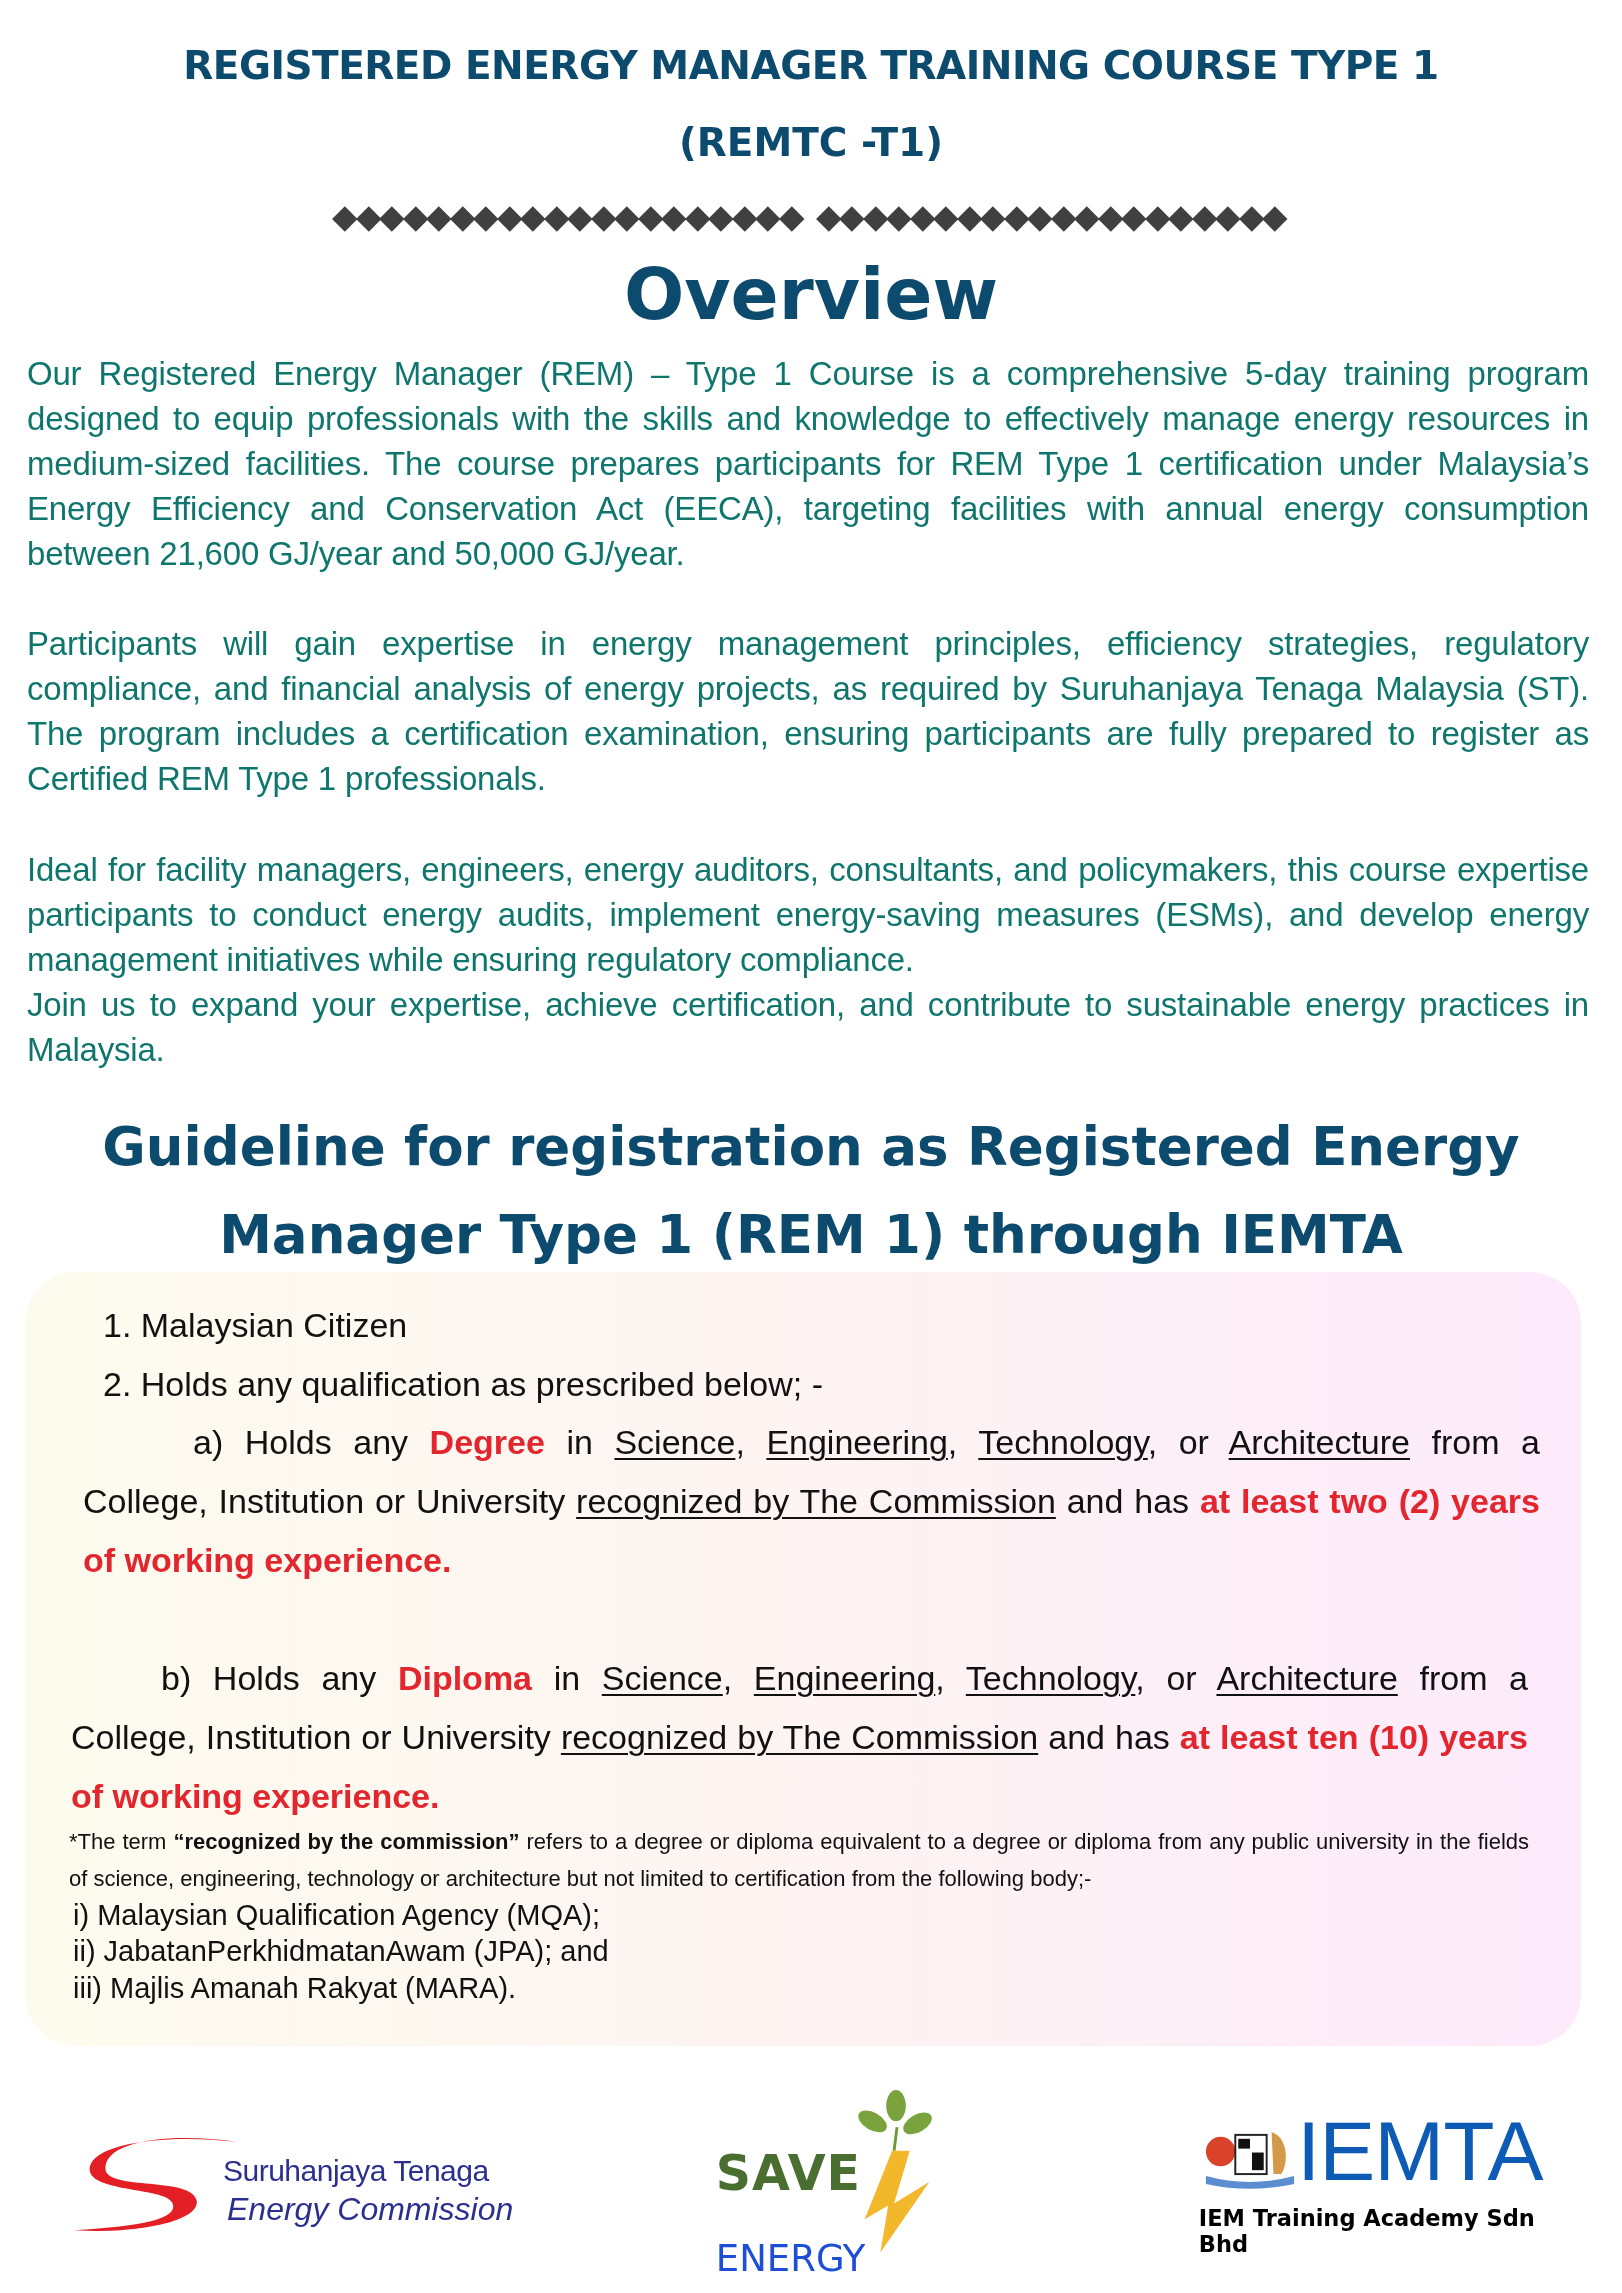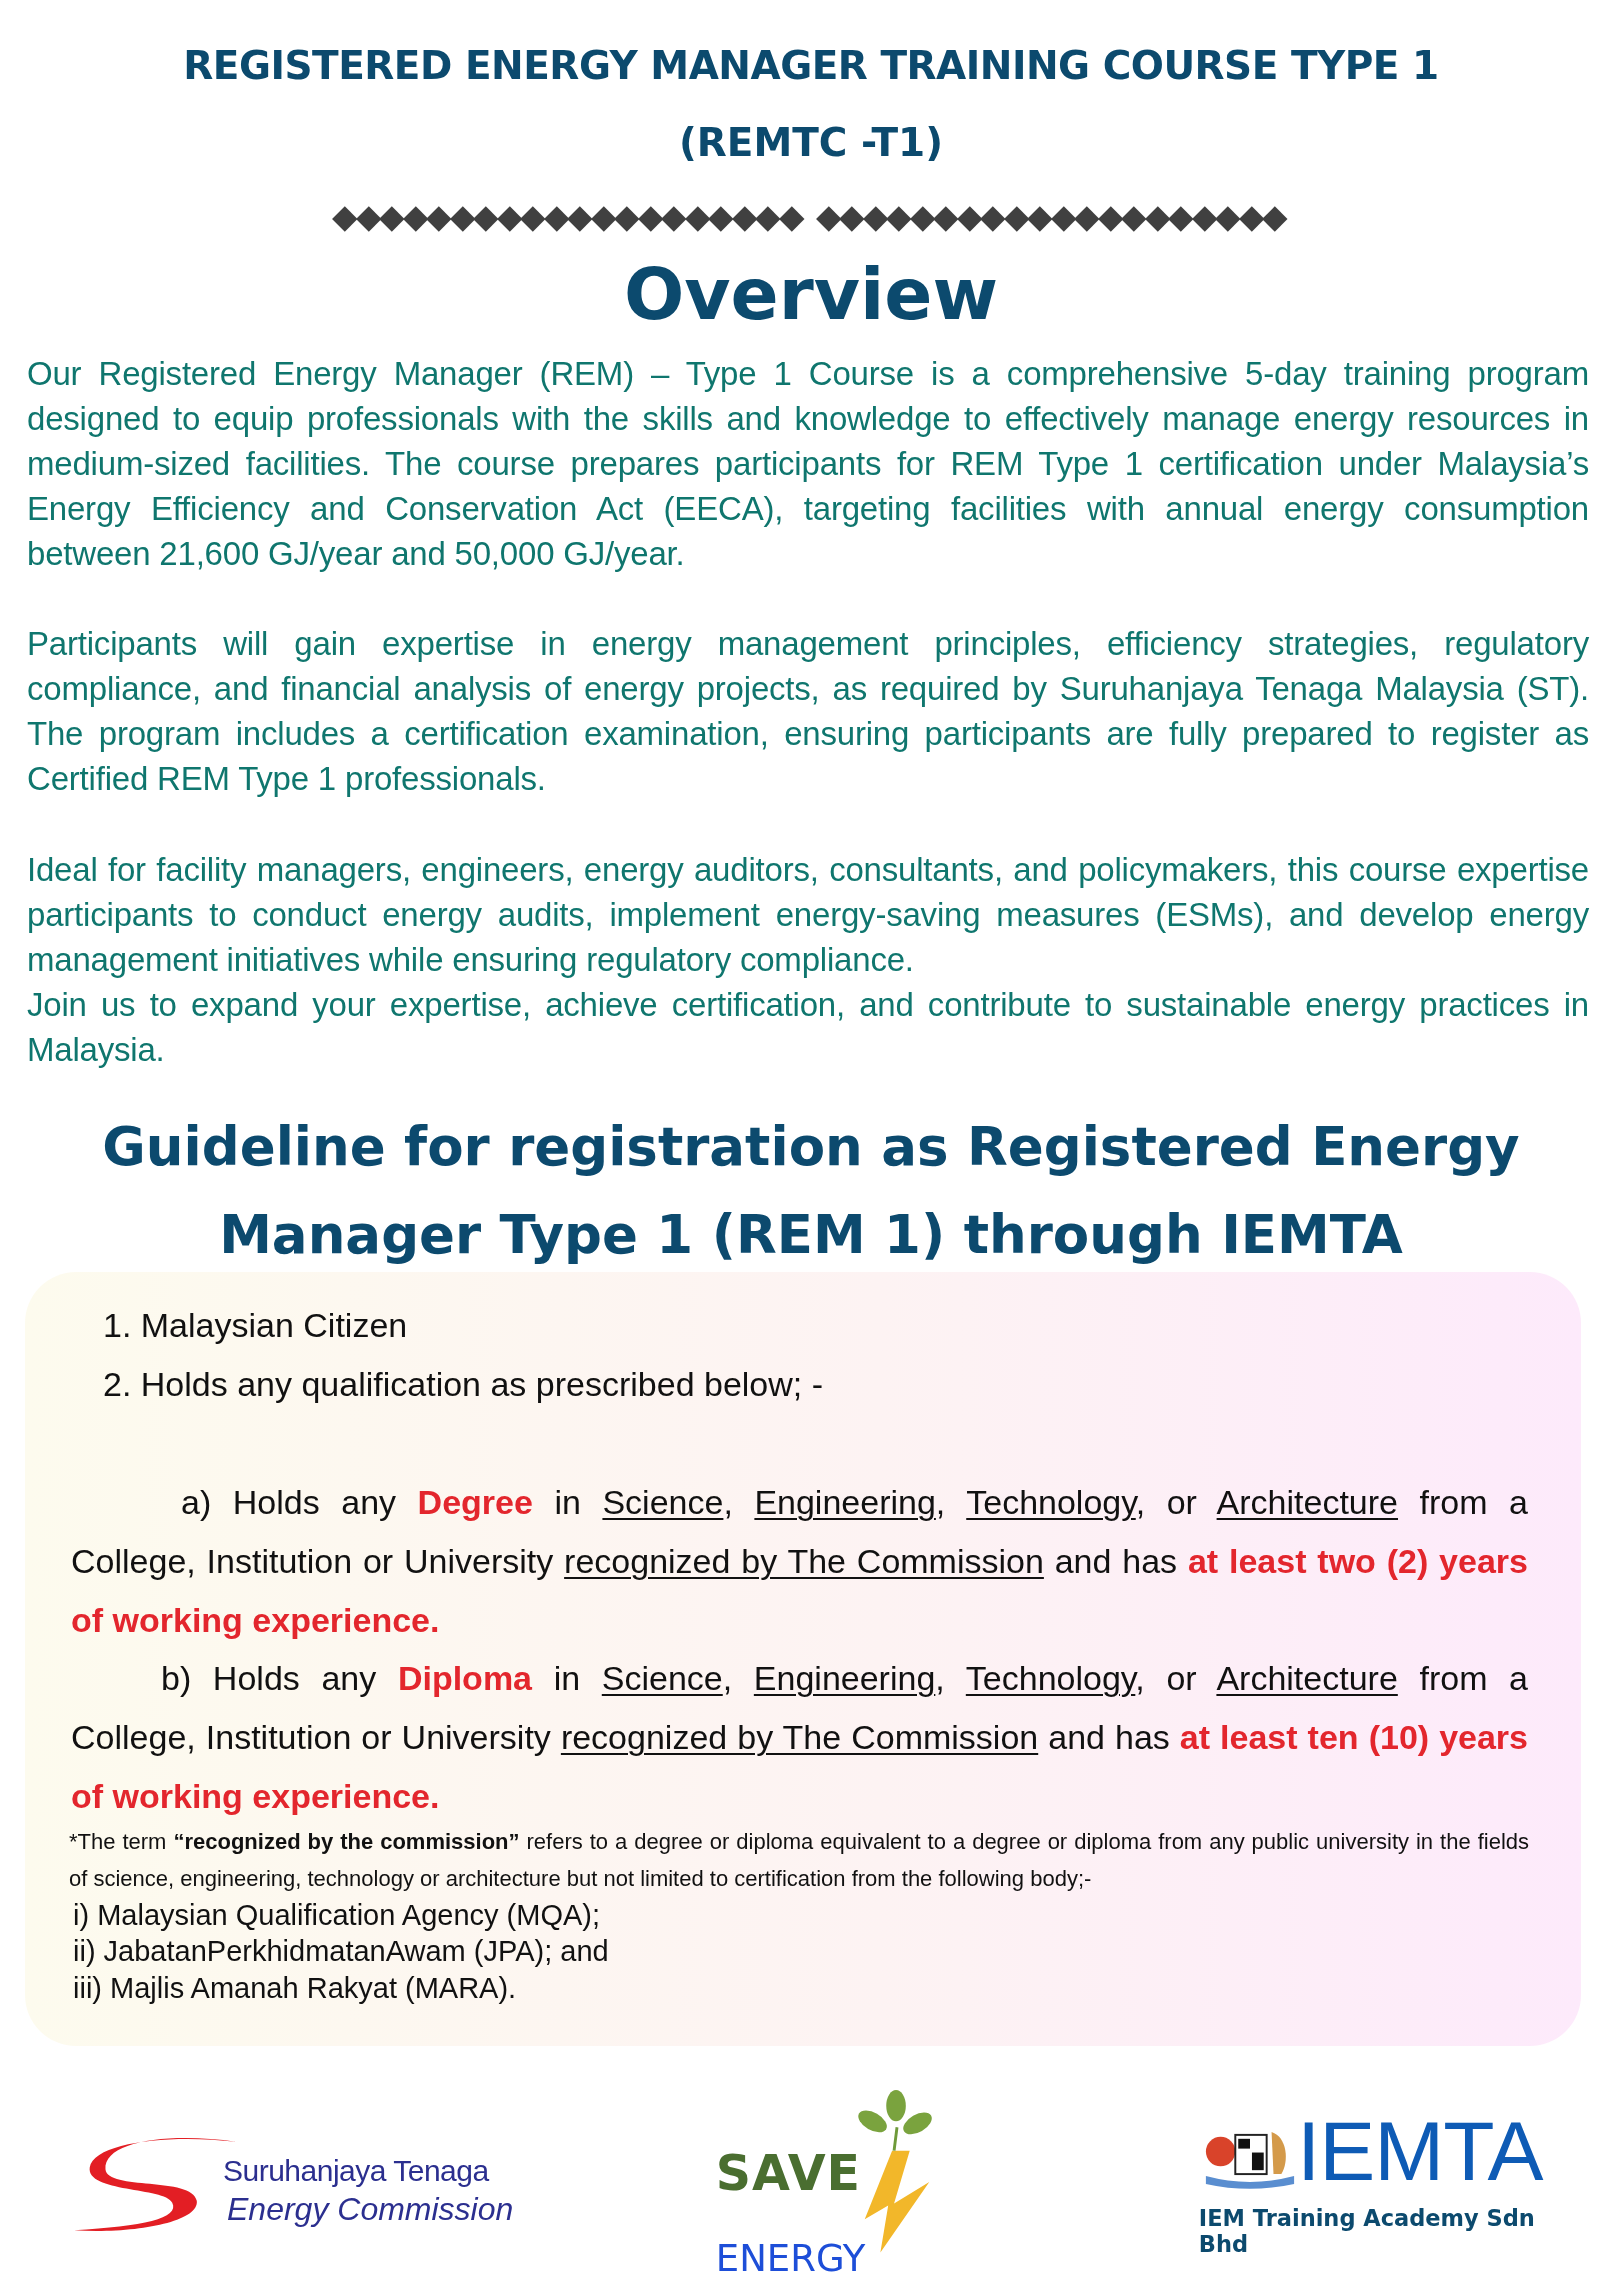--- a/index.html
+++ b/index.html
@@ -18,21 +18,21 @@
   #p3 { top:847px; }
   #p4 { top:982px; }
   #gh { top:1103px; font-size:53px; line-height:88px; width:1470px; left:76px; }
   .box { position:absolute; left:24.5px; top:1272px; width:1556px; height:774px; border-radius:51px; background:linear-gradient(90deg,#fdfbee 0%, #fdf3f3 55%, #fdeafb 100%); }
   .bl { position:absolute; font-family:"Liberation Sans", sans-serif; font-size:34px; line-height:59px; color:#111; }
   .red { color:#e3262d; font-weight:bold; }
   .u { text-decoration:underline; text-decoration-thickness:2px; text-underline-offset:3.9px; }
   #l1 { left:103px; top:1296px; }
   #l2 { left:103px; top:1355px; }
   .qual { position:absolute; left:71px; width:1457px; font-family:"Liberation Sans", sans-serif; font-size:34px; line-height:59px; text-align:justify; color:#111; }
-  #qa { top:1473px; }
+  #qa { top:1413px;margin-left:12px; }
   #qb { top:1649px; }
   .fn { position:absolute; left:69px; width:1460px; font-family:"Liberation Sans", sans-serif; font-size:22px; line-height:37px; color:#111; }
   #fn1 { top:1823px; text-align:justify; }
   .fnl { position:absolute; left:73px; font-family:"Liberation Sans", sans-serif; font-size:29px; line-height:37px; color:#111; }
   #fi1 { top:1897px; }
   #fi2 { top:1933px; }
   #fi3 { top:1970px; }
   .logo { position:absolute; }
   #st { left:74px; top:2132px; width:451px; height:108px; }
   #se { left:706px; top:2088px; width:225px; height:186px; }
@@ -141,15 +141,15 @@
 <div class="logo" id="iem">
   <svg width="98" height="74" viewBox="0 0 100 75" style="position:absolute;left:9.8px;top:0">
     <circle cx="20" cy="35" r="15" fill="#d9432a"></circle>
     <rect x="35" y="18" width="32" height="40" fill="#fff" stroke="#222" stroke-width="2"></rect>
     <rect x="38" y="22" width="12" height="10" fill="#111"></rect>
     <rect x="52" y="36" width="12" height="18" fill="#111"></rect>
     <path d="M72 15 C 88 20, 90 45, 82 58 L 74 58 Z" fill="#d49a4a"></path>
     <path d="M5 60 Q 50 72 95 60 L 95 68 Q 50 78 5 68 Z" fill="#5a8ed0"></path>
   </svg>
   <div style="position:absolute;left:106px;top:-13.7px;font-family:'Liberation Sans',sans-serif;font-size:84px;color:#0e5bb5;letter-spacing:-1px;">IEMTA</div>
-  <div style="position:absolute;left:7.8px;top:88px;font-family:'DejaVu Sans',sans-serif;font-weight:bold;font-size:22.5px;color:#0c4a6e;">IEM Training Academy Sdn Bhd</div>
+  <div style="position:absolute;left:7.8px;top:88px;font-family:'DejaVu Sans',sans-serif;font-weight:bold;font-size:22.5px;color:#000000;">IEM Training Academy Sdn Bhd</div>
 </div>
 
 
 </body></html>

